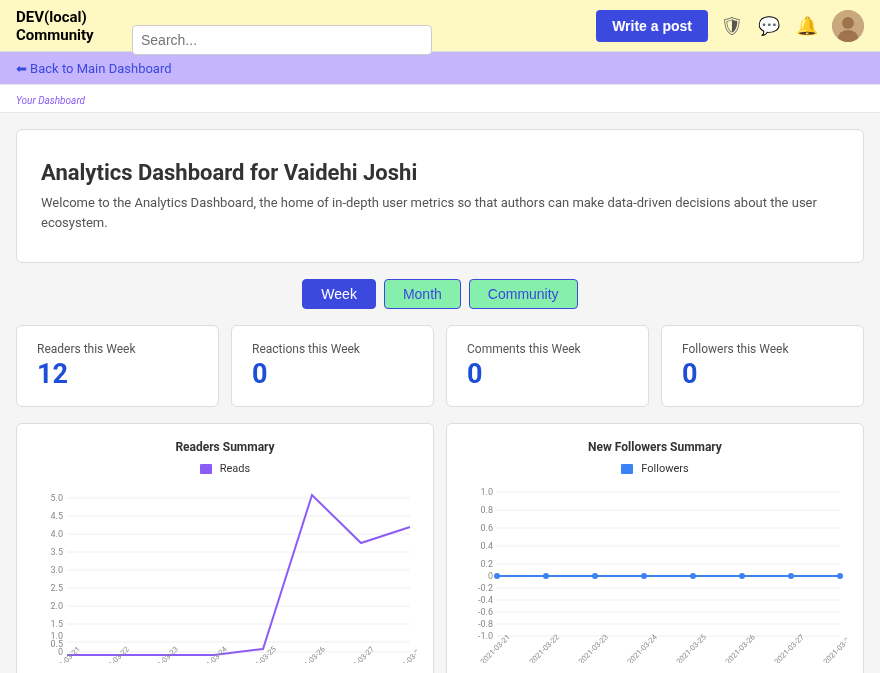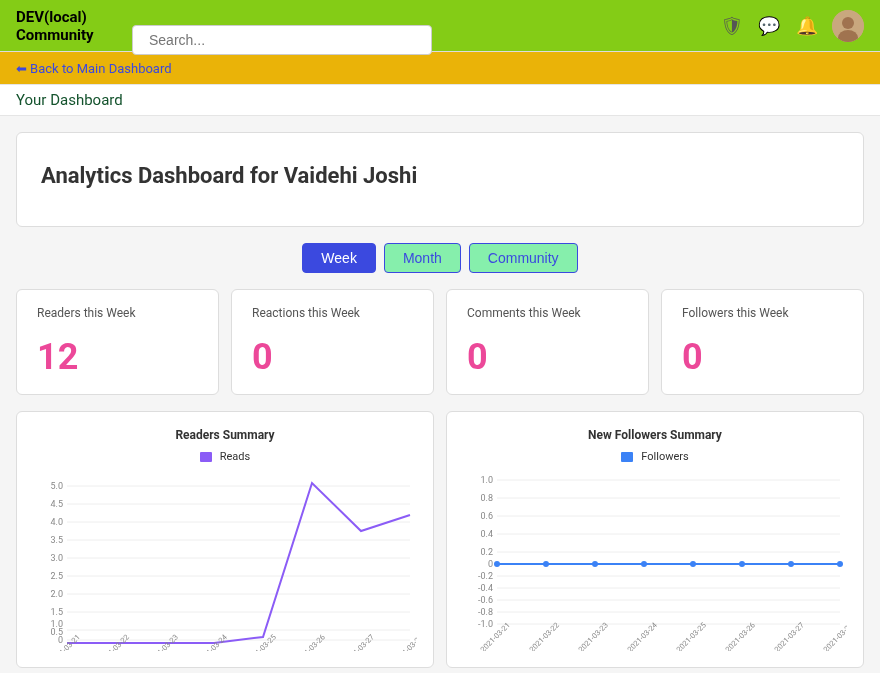--- a/index.html
+++ b/index.html
@@ -1,53 +1,53 @@
 <!DOCTYPE html>
 <html><head>
   <meta charset="utf-8">
   <style>
     * { box-sizing: border-box; margin: 0; padding: 0; }
     body { font-family: -apple-system, BlinkMacSystemFont, 'Segoe UI', Roboto, sans-serif; background: #f5f5f5; color: #333; font-size: 14px; }
 
     
-    .header { background: #84cc16; border-bottom: 1px solid #ddd; display: flex; align-items: center; padding: 0 16px; height: 52px; gap: 16px; }
+    .header { background: #fef9c3; border-bottom: 1px solid #ddd; display: flex; align-items: center; padding: 0 16px; height: 52px; gap: 16px; }
     .logo { font-weight: 700; font-size: 15px; line-height: 1.2; color: #000; min-width: 100px; }
     .search-bar { flex: 1; max-width: 300px; }
-    .search-bar input { width: 100%; border: 1px solid #ccc; border-radius: 4px; padding: 6px 16px; font-size: 14px; outline: none; margin-top: 29px; }
+    .search-bar input { width: 100%; border: 1px solid #ccc; border-radius: 4px; padding: 6px 8px; font-size: 14px; outline: none; margin-top: 29px; }
     .header-actions { display: flex; align-items: center; gap: 10px; margin-left: auto; }
     .write-post-btn { background: #3b49df; color: #fff; border: none; border-radius: 4px; padding: 8px 16px; font-size: 14px; font-weight: 600; cursor: pointer; }
     .header-icon { width: 28px; height: 28px; display: flex; align-items: center; justify-content: center; cursor: pointer; color: #555; font-size: 18px; }
     .avatar { width: 32px; height: 32px; border-radius: 50%; background: #c9a87e; overflow: hidden; cursor: pointer; display: flex; align-items: center; justify-content: center; }
 
     
-    .breadcrumb-bar { background: #eab308; border-bottom: 1px solid #e5e5e5; padding: 8px 16px; }
+    .breadcrumb-bar { background: #c4b5fd; border-bottom: 1px solid #e5e5e5; padding: 8px 16px; }
     .breadcrumb-link { color: #3b49df; text-decoration: none; font-size: 13px; }
 
     
     .subnav { padding: 6px 16px 0; background: #fff; border-bottom: 1px solid #e5e5e5; }
-    .subnav-link { font-size: 15px; color: #14532d; text-decoration: none; padding-bottom: 6px; display: inline-block; }
+    .subnav-link { font-size: 10px; color: #8b5cf6; text-decoration: none; padding-bottom: 6px; display: inline-block; font-style: italic; }
 
     
     .main { padding: 16px; max-width: 880px; margin: 0 auto; }
 
     
     .analytics-header { background: #fff; border: 1px solid #ddd; border-radius: 6px; padding: 30px 24px; margin-bottom: 16px; }
     .analytics-header h1 { font-size: 22px; font-weight: 700; margin-bottom: 8px; }
     .analytics-header p { font-size: 13px; color: #555; line-height: 1.5; }
 
     
     .tabs-row { display: flex; justify-content: center; gap: 8px; margin-bottom: 16px; }
     .tab-btn { padding: 6px 18px; border: 1px solid #3b49df; border-radius: 4px; background: #86efac; color: #3b49df; font-size: 14px; cursor: pointer; font-weight: 500; }
     .tab-btn.active { background: #3b49df; color: #fff; }
 
     
     .stats-row { display: grid; grid-template-columns: repeat(4, 1fr); gap: 12px; margin-bottom: 16px; }
     .stat-card { background: #fff; border: 1px solid #ddd; border-radius: 6px; padding: 16px 20px; }
-    .stat-label { font-size: 12px; color: #555; margin-bottom: 16px; }
-    .stat-value { font-size: 36px; font-weight: 700; color: #ec4899; }
+    .stat-label { font-size: 12px; color: #555; margin-bottom: 2px; }
+    .stat-value { font-size: 27px; font-weight: 700; color: #1d4ed8; }
 
     
     .charts-row { display: grid; grid-template-columns: 1fr 1fr; gap: 12px; margin-bottom: 12px; }
     .chart-card { background: #fff; border: 1px solid #ddd; border-radius: 6px; padding: 16px; }
     .chart-title { font-size: 12px; font-weight: 700; text-align: center; margin-bottom: 8px; }
     .chart-legend { display: flex; justify-content: center; gap: 8px; margin-bottom: 8px; font-size: 11px; align-items: center; }
     .legend-dot { width: 12px; height: 10px; display: inline-block; border-radius: 1px; }
     .chart-area { position: relative; width: 100%; height: 180px; }
     svg.chart-svg { width: 100%; height: 100%; }
   </style>
@@ -56,20 +56,21 @@
 
 <header class="header">
   <div class="logo">
     <span>DEV(local)</span><br>
     <span>Community</span>
   </div>
   <div class="search-bar">
     <input type="text" placeholder="Search..." style="">
   </div>
   <div class="header-actions">
+    <button class="write-post-btn">Write a post</button>
     <span class="header-icon" title="Shield">🛡</span>
     <span class="header-icon" title="Chat">💬</span>
     <span class="header-icon" title="Notifications">🔔</span>
     <div class="avatar">
       <svg width="32" height="32" viewBox="0 0 32 32">
           <circle cx="16" cy="16" r="16" fill="#c9a87e"></circle>
           <ellipse cx="16" cy="13" rx="6" ry="6" fill="#a0734f"></ellipse>
           <ellipse cx="16" cy="28" rx="10" ry="8" fill="#a0734f"></ellipse>
         </svg>
     </div>
@@ -81,20 +82,21 @@
 </div>
 
 <div class="subnav">
   <a href="#" class="subnav-link">Your Dashboard</a>
 </div>
 
 <div class="main">
 
   <div class="analytics-header">
     <h1>Analytics Dashboard for Vaidehi Joshi</h1>
+    <p>Welcome to the Analytics Dashboard, the home of in-depth user metrics so that authors can make data-driven decisions about the user ecosystem.</p>
   </div>
 
   <div class="tabs-row">
     <button class="tab-btn active">Week</button>
     <button class="tab-btn">Month</button>
     <button class="tab-btn">Community</button>
   </div>
 
   <div class="stats-row">
     <div class="stat-card">

